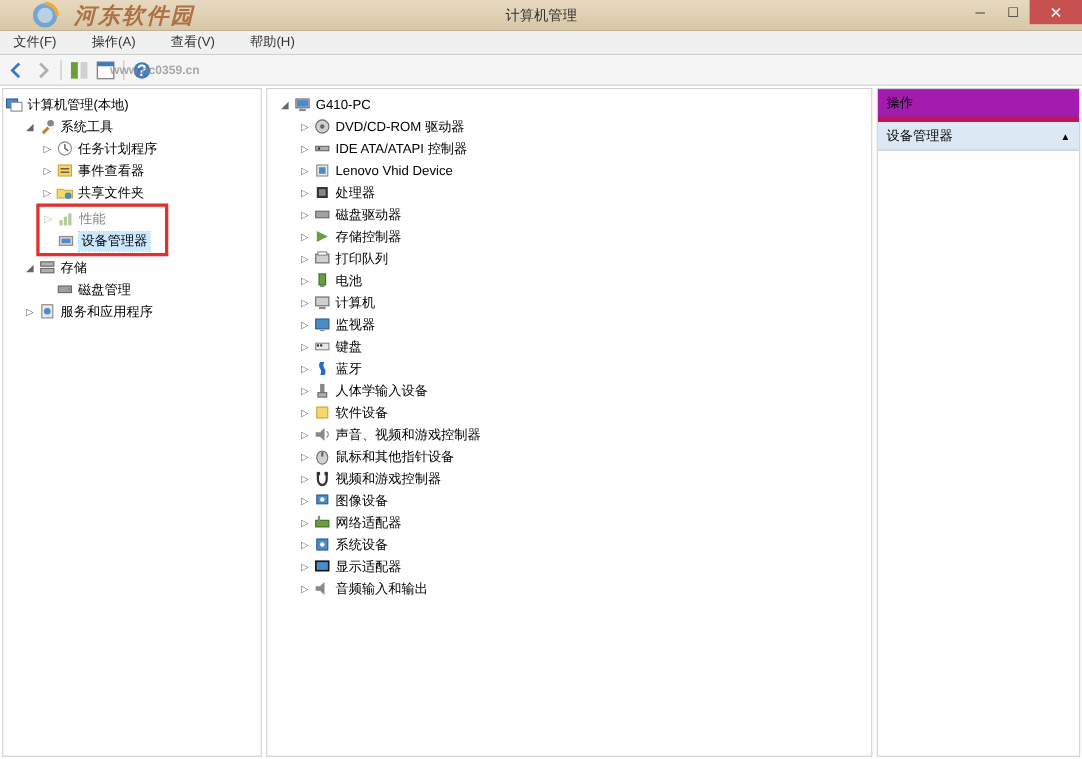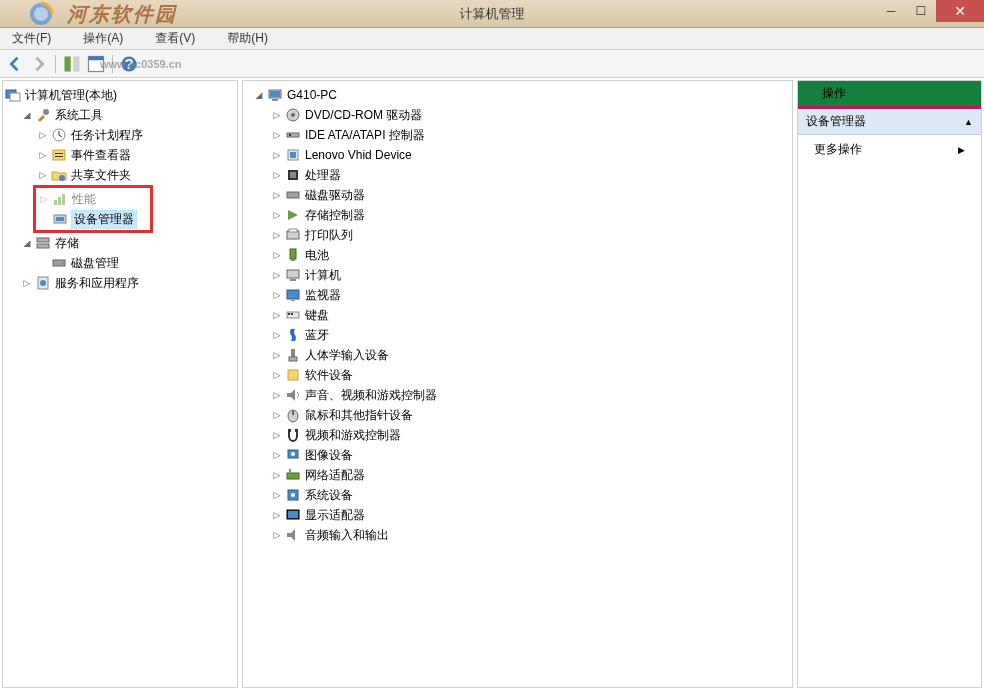--- a/index.html
+++ b/index.html
@@ -41,21 +41,21 @@
 .node .ico { width: 16px; height: 16px; margin-right: 4px; display: flex; align-items: center; justify-content: center; font-size: 12px; }
 .node .lbl { color: #000; }
 .node.selected .lbl { background: #cce8ff; outline: 1px dotted #99d1ff; padding: 0 2px; }
 .ind1 { padding-left: 16px; }
 .ind2 { padding-left: 32px; }
 
 .highlight-box { border: 3px solid #e03030; padding: 1px 2px; margin-left: 28px; width: 120px; }
 .highlight-box .node { padding-left: 0; }
 
 
-.actions-header { background: #15803d; padding: 4px 24px; border-bottom: 3px solid #be185d; font-size: 12px; }
+.actions-header { background: #a21caf; padding: 4px 8px; border-bottom: 5px solid #be185d; font-size: 12px; }
 .actions-section { background: #dde8f5; padding: 4px 8px; border-bottom: 1px solid #c0d0e0; display: flex; justify-content: space-between; align-items: center; }
 .actions-section .arrow { font-size: 9px; }
 .actions-item { padding: 6px 16px; display: flex; justify-content: space-between; align-items: center; }
 .actions-item .arrow { font-size: 9px; }
 
 
 .ico svg { width: 16px; height: 16px; }
 </style>
 </head>
 <body>
@@ -464,19 +464,15 @@
         </div>
     </div>
   </div>
 
   <div class="pane right">
     <div class="actions-header">操作</div>
     <div class="actions-section">
       <span>设备管理器</span>
       <span class="arrow">▲</span>
     </div>
-    <div class="actions-item">
-      <span>更多操作</span>
-      <span class="arrow">▶</span>
-    </div>
   </div>
 
 </div>
 
 </body></html>

